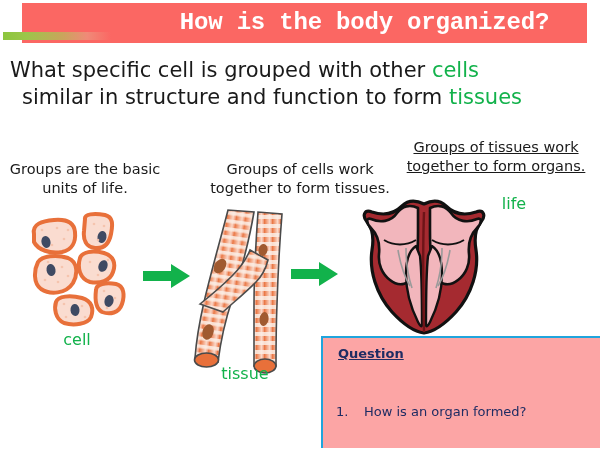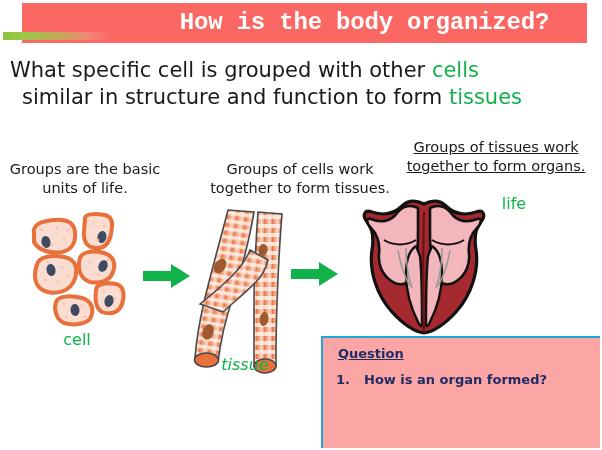--- a/index.html
+++ b/index.html
@@ -81,21 +81,21 @@
   
   .green-label {
     position: absolute;
     font-family: "DejaVu Sans", sans-serif;
     font-size: 16px;
     color: #12b24b;
     text-align: center;
     white-space: nowrap;
   }
   #label-cell   { left: 42px;  top: 330px; width: 70px; }
-  #label-tissue { left: 200px; top: 355px; width: 90px; font-style: italic; }
+  #label-tissue { left: 200px; top: 364px; width: 90px; }
   #label-organ  { left: 474px; top: 194px; width: 80px; }
 
   
   .arrow { position: absolute; }
   #arrow-cell-to-tissue { left: 143px; top: 263px; }
   #arrow-tissue-to-organ { left: 291px; top: 261px; }
 
   
   .illus { position: absolute; }
   #illus-cells  { left: 12px;  top: 212px; }
@@ -123,24 +123,25 @@
     font-weight: bold;
     font-size: 13px;
     color: #1f2c63;
     text-decoration: underline;
   }
   .q-item {
     position: absolute;
     left: 13px;
     width: 258px;
     font-family: "DejaVu Sans", sans-serif;
-    font-weight: bold;
+    font-weight: normal;
     font-size: 13px;
     line-height: 17px;
     color: #1f2c63;
+    margin-top: 32px;
   }
   #q-item-1 { top: 33px; }
   #q-item-2 { top: 62px; }
   .q-num {
     display: inline-block;
     width: 28px;
     vertical-align: top;
   }
   .q-text {
     display: inline-block;

